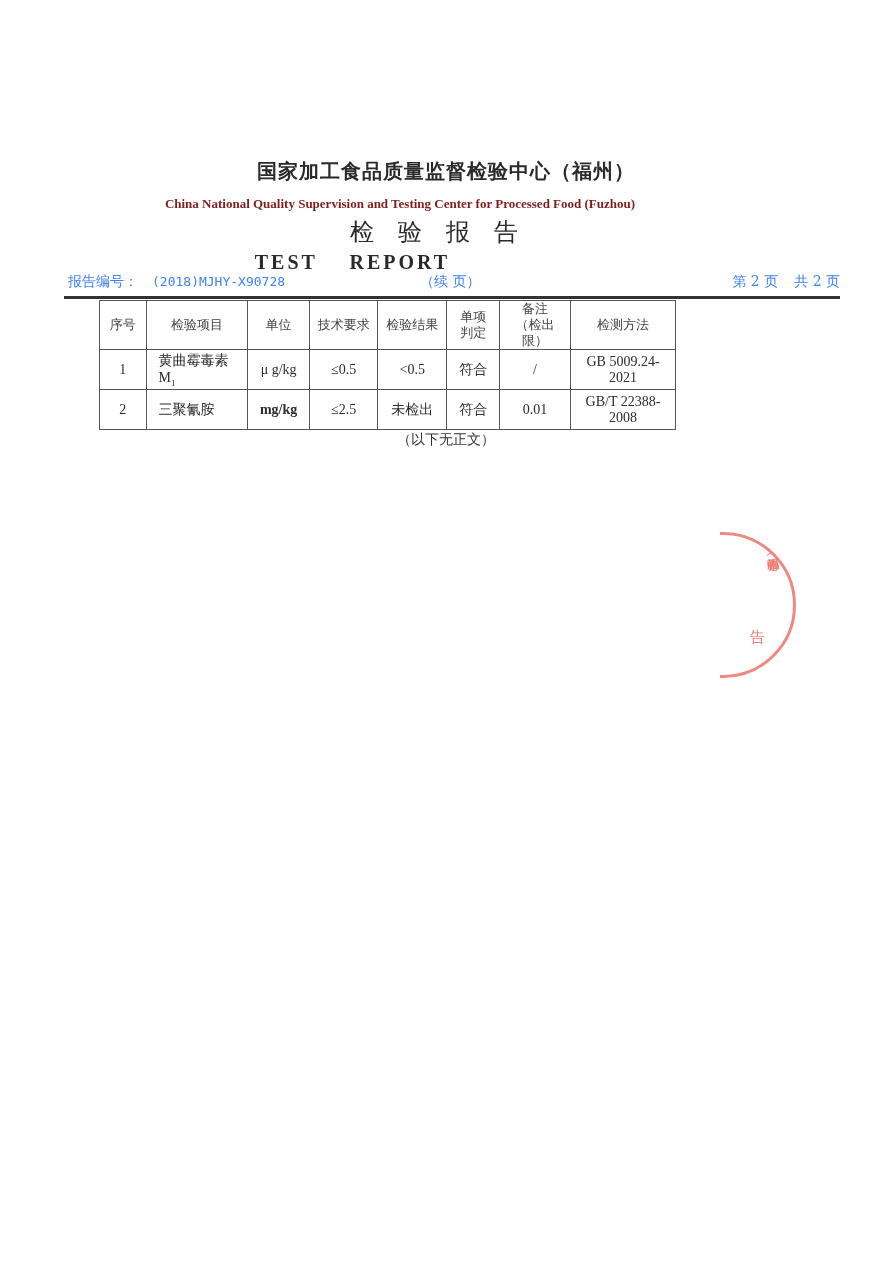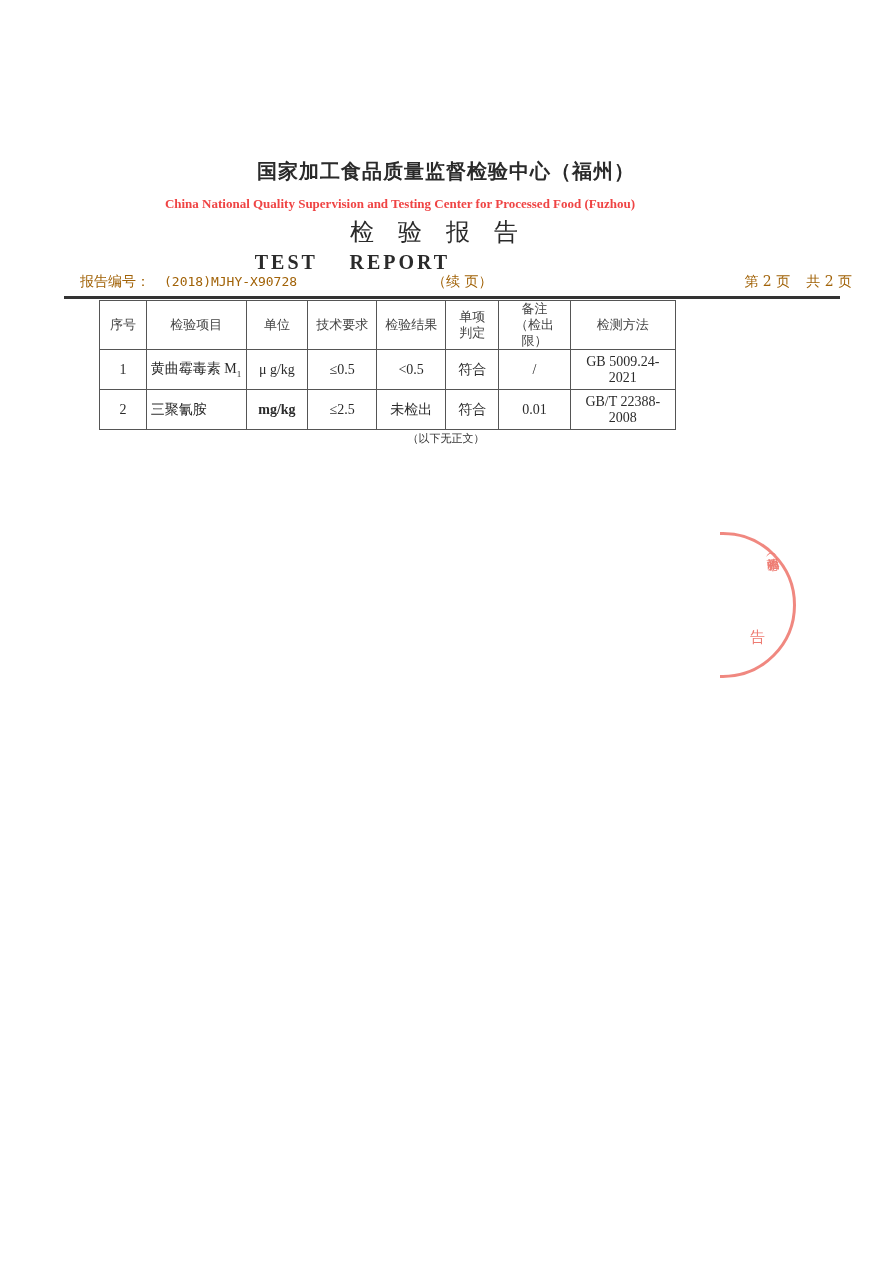--- a/index.html
+++ b/index.html
@@ -1,35 +1,35 @@
 <!DOCTYPE html>
 <html><head>
 <meta charset="utf-8">
 <style>
   html, body { margin: 0; padding: 0; background: #ffffff; }
   body { width: 892px; height: 1261px; position: relative; overflow: hidden; font-family: "DejaVu Serif", "Liberation Serif", serif; color: #222; }
   .org-cn { position: absolute; top: 158px; left: 0; width: 892px; text-align: center; font-size: 20px; letter-spacing: 1px; color: #2a2a2a; font-family: "DejaVu Serif", serif; font-weight: bold; }
-  .org-en { position: absolute; top: 196px; left: 0; width: 800px; text-align: center; font-size: 13px; font-weight: bold; color: #ef4444; font-family: "Liberation Serif", serif; }
+  .org-en { position: absolute; top: 196px; left: 0; width: 800px; text-align: center; font-size: 13px; font-weight: bold; color: #7f1d1d; font-family: "Liberation Serif", serif; }
   .title-cn { position: absolute; top: 216px; left: 0; width: 892px; text-align: center; font-size: 24px; letter-spacing: 24px; color: #2a2a2a; font-family: "DejaVu Serif", serif; }
   .title-en { position: absolute; top: 251px; left: 0; width: 705px; text-align: center; font-size: 20px; font-weight: bold; letter-spacing: 3px; word-spacing: 24px; color: #2a2a2a; font-family: "Liberation Serif", serif; }
-  .meta-row { position: absolute; top: 273px; left: 80px; width: 772px; height: 20px; font-size: 14px; color: #a16207; }
+  .meta-row { position: absolute; top: 273px; left: 68px; width: 772px; height: 20px; font-size: 14px; color: #3b82f6; }
   .meta-row .report-no { position: absolute; left: 0; top: 0; }
   .meta-row .report-no .label { margin-right: 14px; }
   .meta-row .report-no .num { font-family: "DejaVu Sans Mono", monospace; font-size: 13px; }
   .meta-row .cont { position: absolute; left: 352px; top: 0; }
   .meta-row .pages { position: absolute; right: 0; top: 0; }
   .meta-row .pages span + span { margin-left: 16px; }
   .hr { position: absolute; top: 296px; left: 64px; width: 776px; height: 3px; background: #333; }
   table.results { position: absolute; top: 300px; left: 85px; width: 577px; border-collapse: collapse; font-size: 13px; color: #2b2b2b; margin-left: 14px; }
   table.results th, table.results td { border: 1px solid #555; text-align: center; vertical-align: middle; padding: 0 4px; }
   table.results th { font-weight: normal; height: 37px; font-size: 13px; color: #444; line-height: 16px; }
   table.results td { height: 39px; font-family: "Liberation Serif", serif; font-size: 14px; }
-  table.results td.item { text-align: left; padding-left: 4px; }
+  table.results td.item { text-align: left; padding-left: 12px; }
   table.results td.item sub { font-size: 9px; }
-  .footer-note { position: absolute; top: 431px; left: 0; width: 892px; text-align: center; font-size: 11px; color: #333; }
+  .footer-note { position: absolute; top: 431px; left: 0; width: 892px; text-align: center; font-size: 14px; color: #333; }
   .stamp { position: absolute; left: 720px; top: 532px; width: 80px; height: 146px; overflow: hidden; }
   .stamp .ring { position: absolute; left: -70px; top: 0; width: 146px; height: 146px; border: 3px solid #ee7b72; border-radius: 50%; box-sizing: border-box; opacity: 0.9; }
   .stamp .chars { position: absolute; left: 28px; top: 18px; width: 30px; color: #ee7b72; font-size: 12px; line-height: 15px; writing-mode: vertical-rl; transform: rotate(-8deg); }
   .stamp .gao { position: absolute; left: 30px; top: 96px; color: #ee7b72; font-size: 15px; }
 </style>
 </head>
 <body>
 
 <div class="org-cn">国家加工食品质量监督检验中心（福州）</div>
 <div class="org-en">China National Quality Supervision and Testing Center for Processed Food (Fuzhou)</div>

